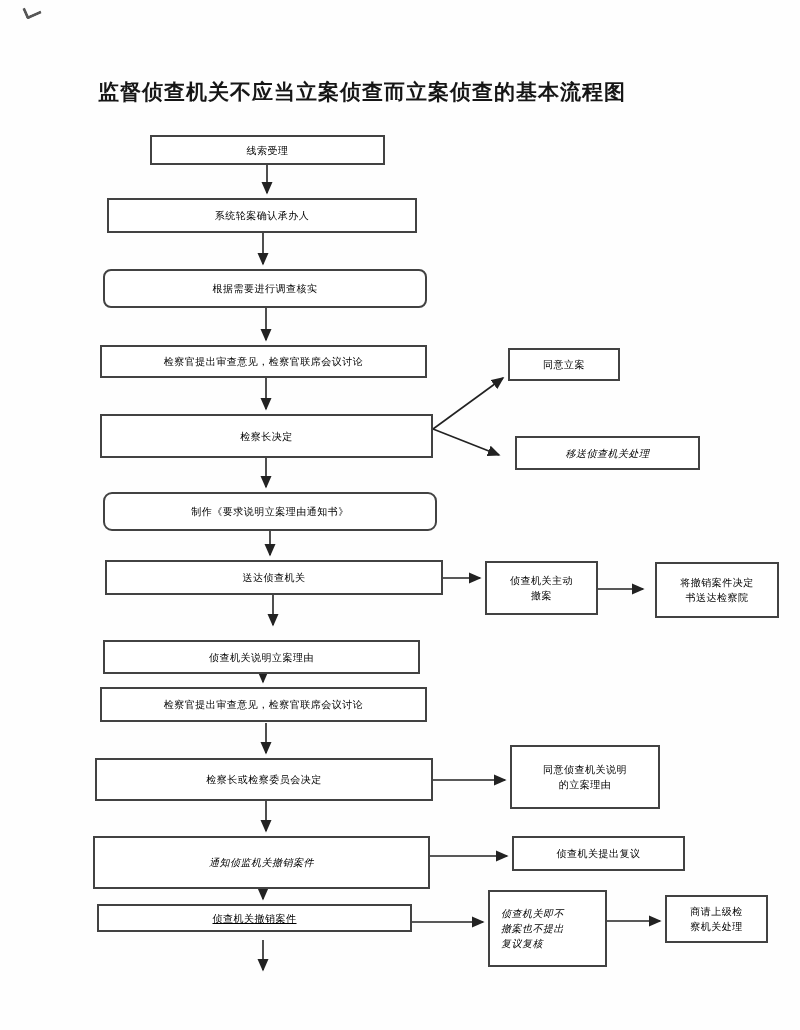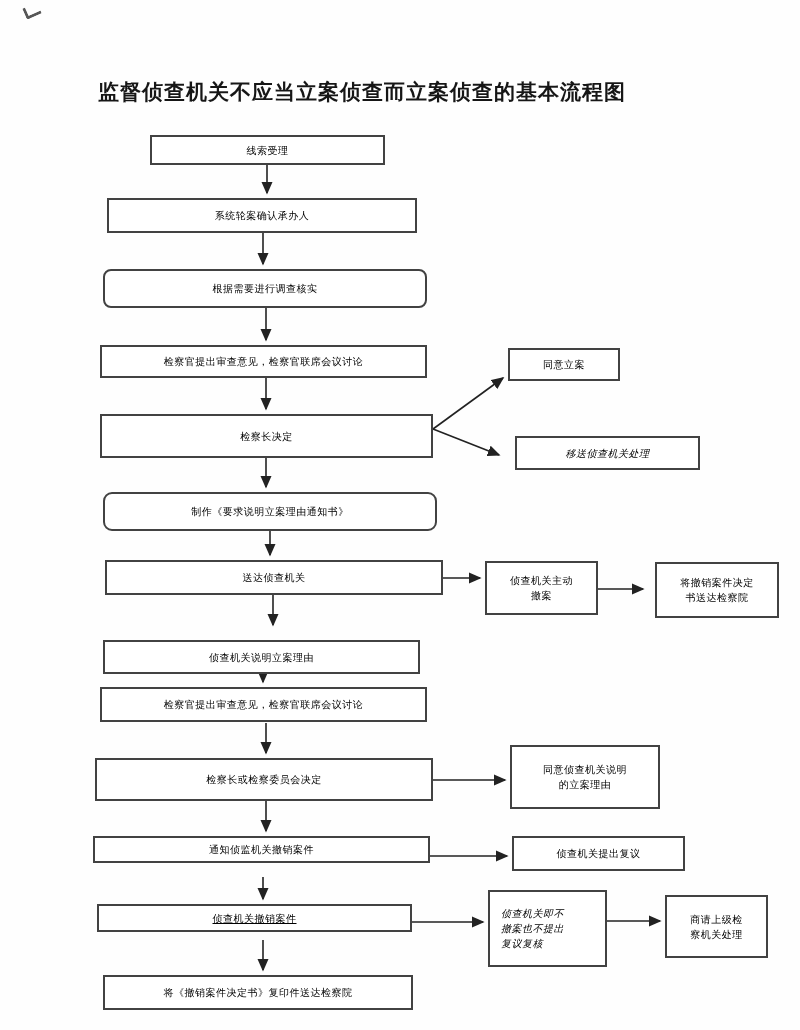--- a/index.html
+++ b/index.html
@@ -74,23 +74,22 @@
   <div class="node" style="left:105px;top:560px;width:338px;height:35px;">送达侦查机关</div>
   <div class="node" style="left:485px;top:561px;width:113px;height:54px;">侦查机关主动
 撤案</div>
   <div class="node" style="left:648px;top:562px;width:124px;height:56px;margin-left:7px;">将撤销案件决定
 书送达检察院</div>
   <div class="node" style="left:103px;top:630px;width:317px;height:34px;margin-top:10px;">侦查机关说明立案理由</div>
   <div class="node" style="left:100px;top:687px;width:327px;height:35px;">检察官提出审查意见，检察官联席会议讨论</div>
   <div class="node" style="left:95px;top:758px;width:338px;height:43px;">检察长或检察委员会决定</div>
   <div class="node" style="left:510px;top:745px;width:150px;height:64px;">同意侦查机关说明
 的立案理由</div>
-  <div class="node" style="left:93px;top:836px;width:337px;height:27px;">通知侦监机关撤销案件</div>
+  <div class="node" style="left:93px;top:836px;width:337px;height:53px;font-style:italic;">通知侦监机关撤销案件</div>
   <div class="node" style="left:512px;top:836px;width:173px;height:35px;">侦查机关提出复议</div>
   <div class="node" style="left:97px;top:904px;width:315px;height:28px;text-decoration:underline;">侦查机关撤销案件</div>
   <div class="node align-left" style="left:488px;top:890px;width:119px;height:77px;font-style:italic;">侦查机关即不
 撤案也不提出
 复议复核</div>
-  <div class="node" style="left:665px;top:895px;width:103px;height:63px;">商请上级检
+  <div class="node" style="left:665px;top:895px;width:103px;height:48px;">商请上级检
 察机关处理</div>
-  <div class="node" style="left:103px;top:975px;width:310px;height:35px;">将《撤销案件决定书》复印件送达检察院</div>
 
 </div>
 
 </body></html>

